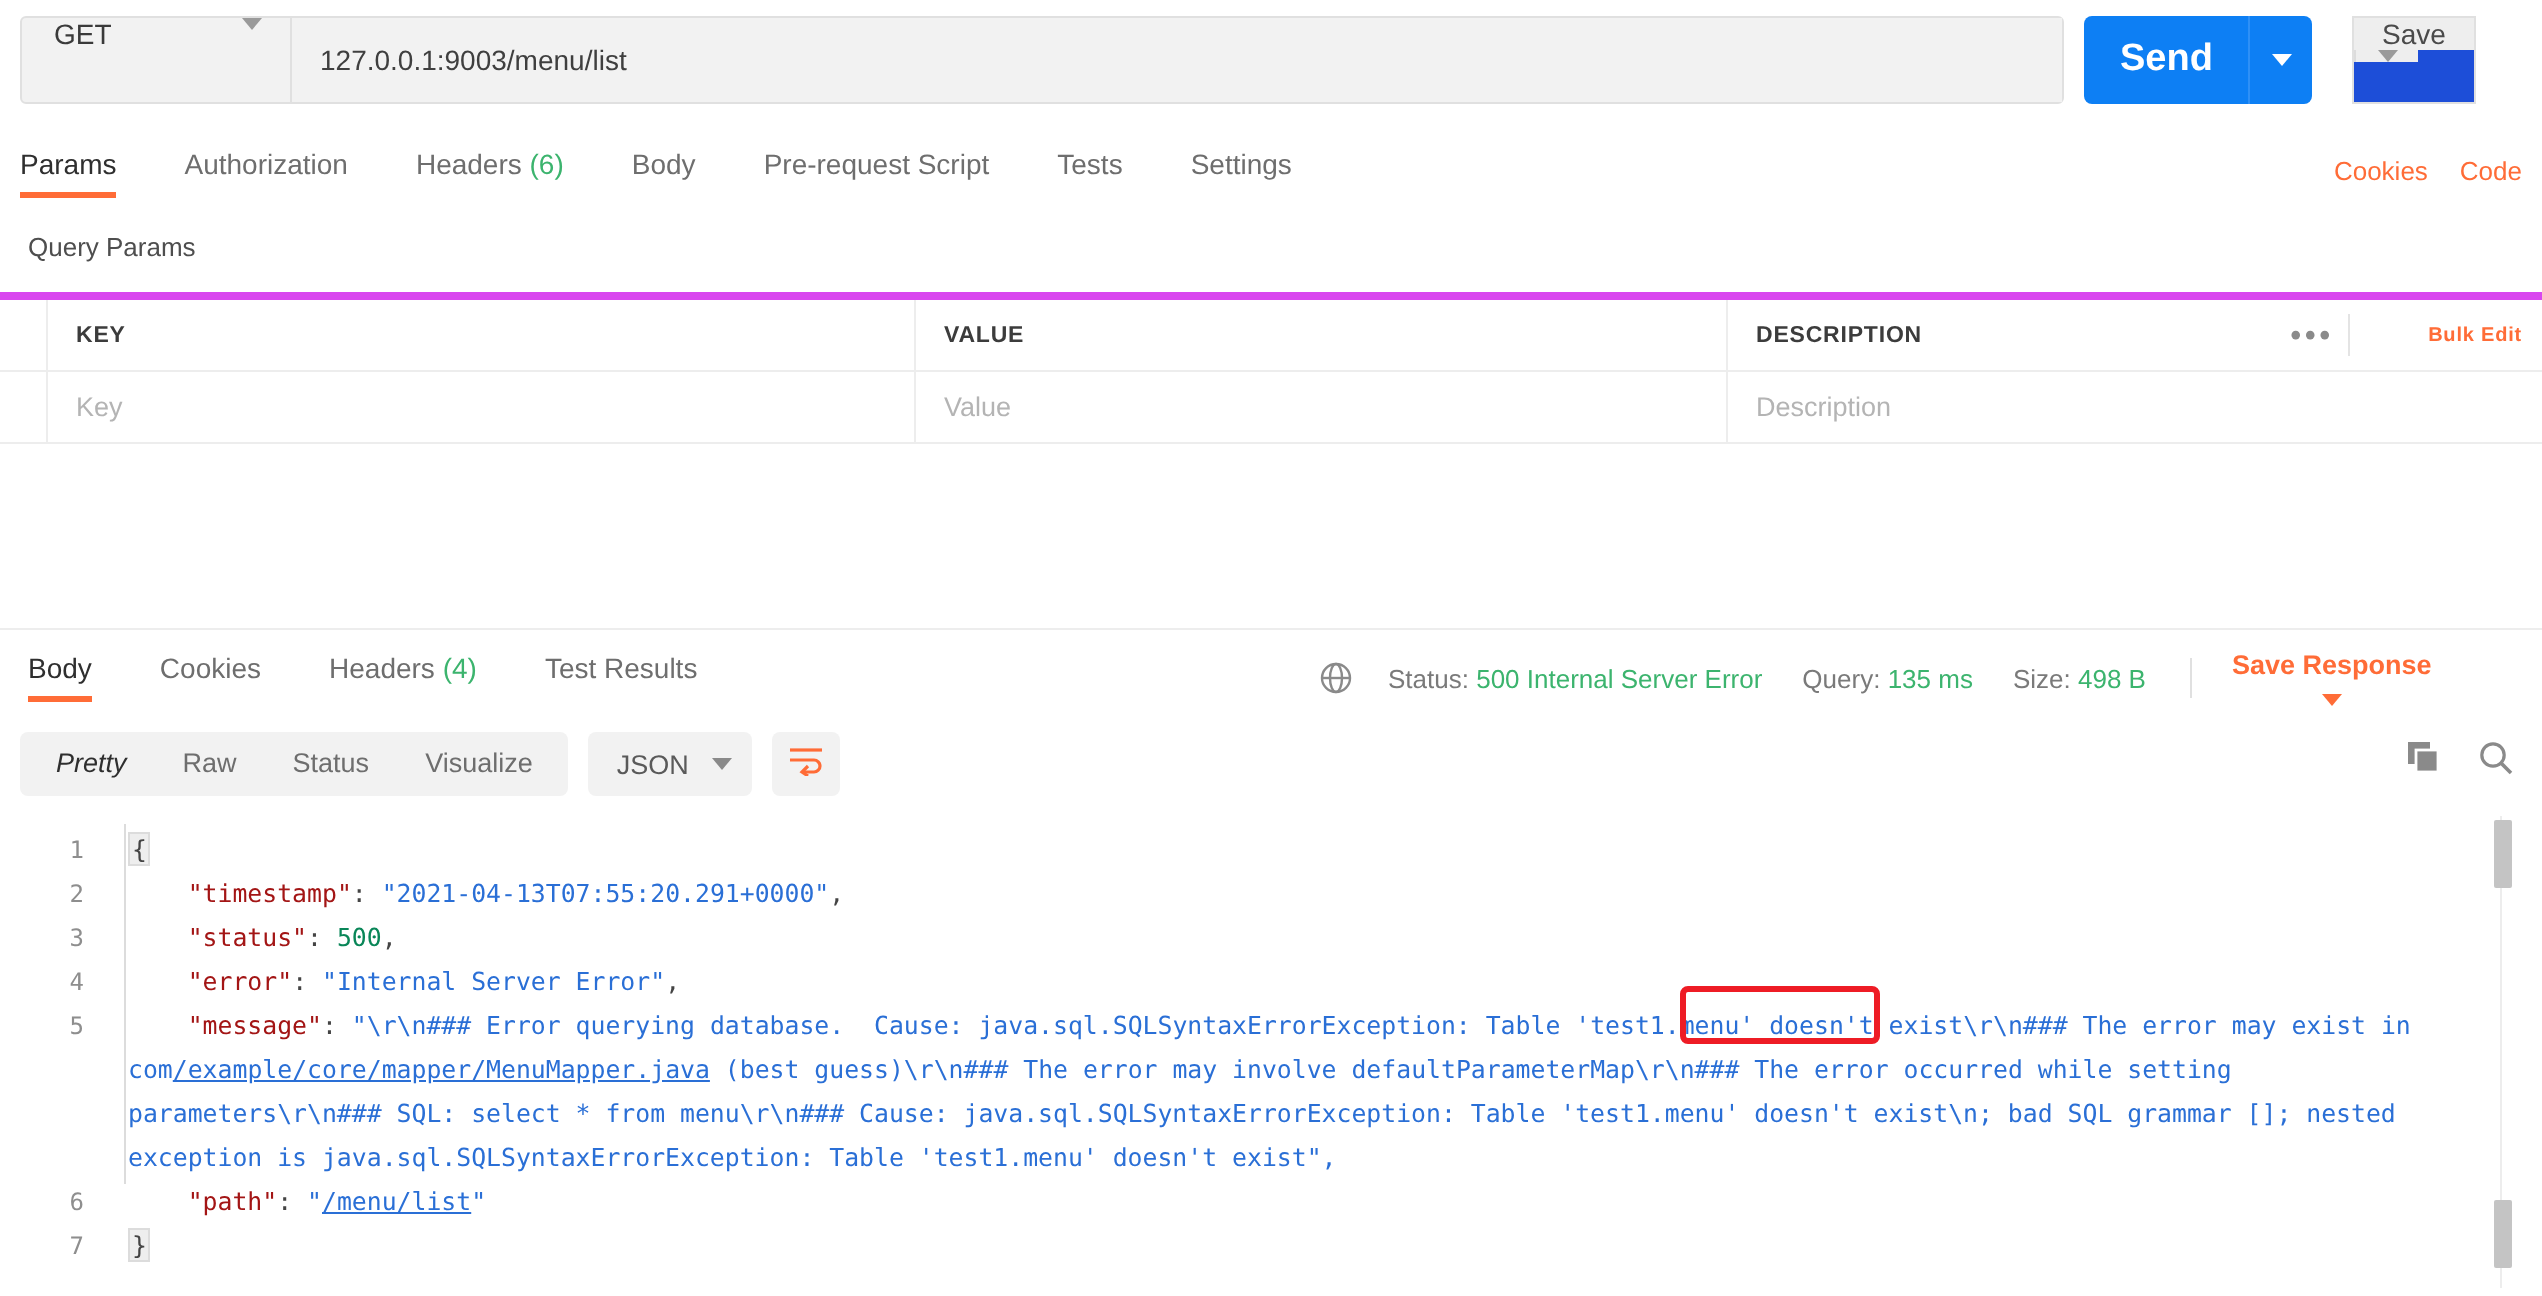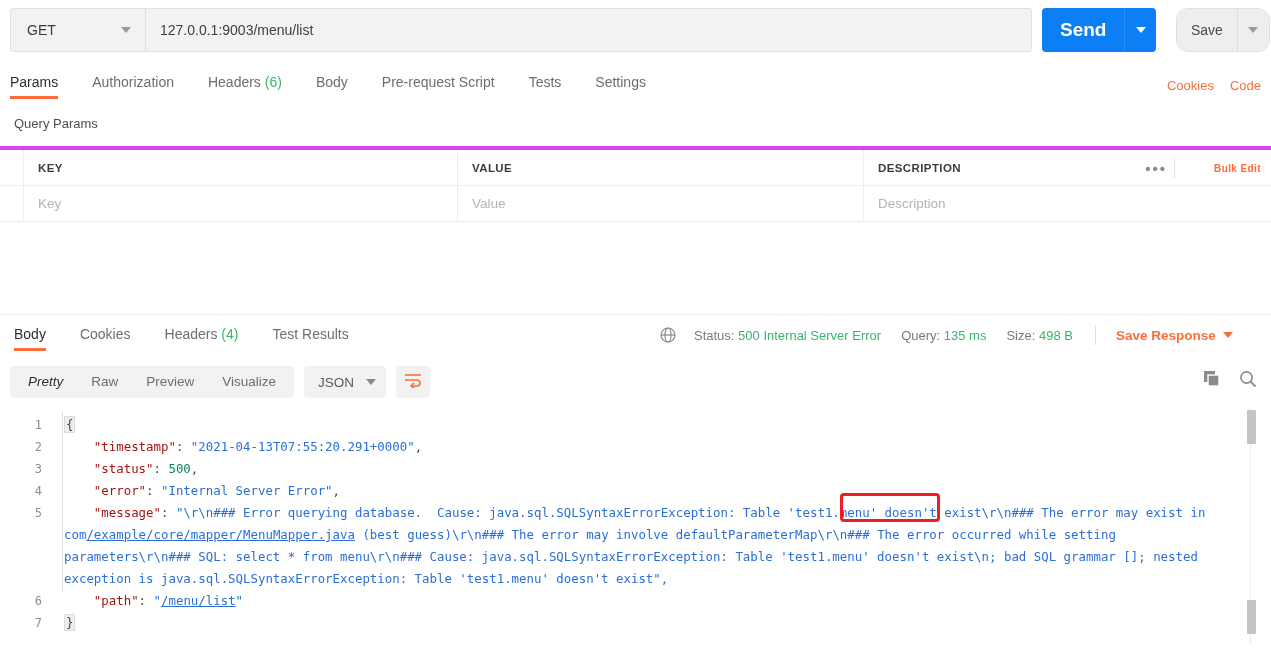--- a/index.html
+++ b/index.html
@@ -13,21 +13,21 @@
   }
   .app { position: relative; width: 1271px; height: 648px; background:#fff; }
 
   
   .urlbar {
     position: absolute; left: 10px; top: 8px; width: 1022px; height: 44px;
     border: 1px solid #e0e0e0; border-radius: 3px; background: #f2f2f2;
     display: flex; align-items: stretch;
   }
   .method {
-    width: 135px; display: flex; align-items: center; justify-content: space-between;
+    width: 135px; display: flex; align-items: flex-start; justify-content: space-between;
     padding: 0 14px 0 16px; border-right: 1px solid #e0e0e0;
     font-size: 14px; color: #3a3a3a; cursor: pointer;
   }
   .caret-sm {
     width: 0; height: 0; border-left: 5px solid transparent; border-right: 5px solid transparent;
     border-top: 6px solid #9a9a9a;
   }
   .urlfield {
     flex: 1; display: flex; align-items: center; padding-left: 14px;
     font-size: 14px; color: #3f3f3f; background: #f2f2f2; border: none; outline: none;
@@ -44,21 +44,21 @@
     border: none; font-family: "Liberation Sans", sans-serif;
   }
   .send-caret {
     background: #0d7ff4; width: 32px; display: flex; align-items: center; justify-content: center;
     border-left: 1px solid #2e90f7; cursor: pointer;
   }
   .send-caret i { width:0;height:0;border-left:5px solid transparent;border-right:5px solid transparent;border-top:6px solid #fff; display:block;}
 
   .save-group {
     position: absolute; left: 1176px; top: 8px; height: 44px;
-    display: flex; border: 1px solid #e0e0e0; border-radius: 12px; overflow: hidden; background:#fef9c3;
+    display: flex; border: 1px solid #e0e0e0; border-radius: 0; overflow: hidden; background:#1d4ed8;flex-direction:column;
   }
   .save-btn {
     background: #eeeeee; color: #4a4a4a; font-size: 14px; padding: 0 14px;
     display: flex; align-items: center; cursor: pointer; border:none;
     font-family: "Liberation Sans", sans-serif;
   }
   .save-caret {
     background: #eeeeee; width: 32px; display: flex; align-items: center; justify-content: center;
     border-left: 1px solid #dcdcdc; cursor: pointer;
   }
@@ -117,21 +117,21 @@
   }
   .resp-tabs { position: absolute; left: 8px; top: 322px; display: flex; align-items: flex-start; }
   .resp-meta {
     position: absolute; left: 660px; top: 325px; display: flex; align-items: center;
     font-size: 13px; color: #7a7a7a; gap: 6px;
   }
   .globe-ic { width:16px;height:16px;display:inline-block; margin-right: 12px;}
   .meta-item { margin-right: 14px; white-space: nowrap; }
   .meta-val { color: #3cb46e; }
   .meta-sep { width:1px; height:20px; background:#e0e0e0; margin: 0 14px 0 2px;}
-  .save-resp { color:#ff6c37; font-size:13.5px; font-weight:bold; cursor:pointer; display:flex; align-items:center; gap:7px;}
+  .save-resp { color:#ff6c37; font-size:13.5px; font-weight:bold; cursor:pointer; display:flex; align-items:center; gap:7px;flex-direction:column;}
   .save-resp i { width:0;height:0;border-left:5px solid transparent;border-right:5px solid transparent;border-top:6px solid #ff6c37;display:block;}
 
   
   .body-toolbar { position: absolute; left: 10px; top: 366px; display: flex; align-items: center; gap: 10px; }
   .seg {
     background:#f2f2f2; border-radius:4px; height:32px; display:flex; align-items:center; padding: 0 4px;
   }
   .seg span {
     font-size: 13.5px; color:#6e6e6e; padding: 0 14px; cursor:pointer; line-height:32px;
   }
@@ -271,21 +271,21 @@
     <span class="save-resp">
         <span>Save Response</span>
         <i></i>
       </span>
   </div>
 
   <div class="body-toolbar">
     <div class="seg">
       <span class="active">Pretty</span>
       <span>Raw</span>
-      <span>Preview</span>
+      <span>Status</span>
       <span>Visualize</span>
     </div>
     <div class="lang-sel">
       <b>JSON</b>
         <i></i>
     </div>
     <div class="wrap-btn">
       <span>
         <svg width="18" height="16" viewBox="0 0 18 16">
           <line x1="1" y1="3" x2="17" y2="3" stroke="#ff6c37" stroke-width="1.6"></line>

